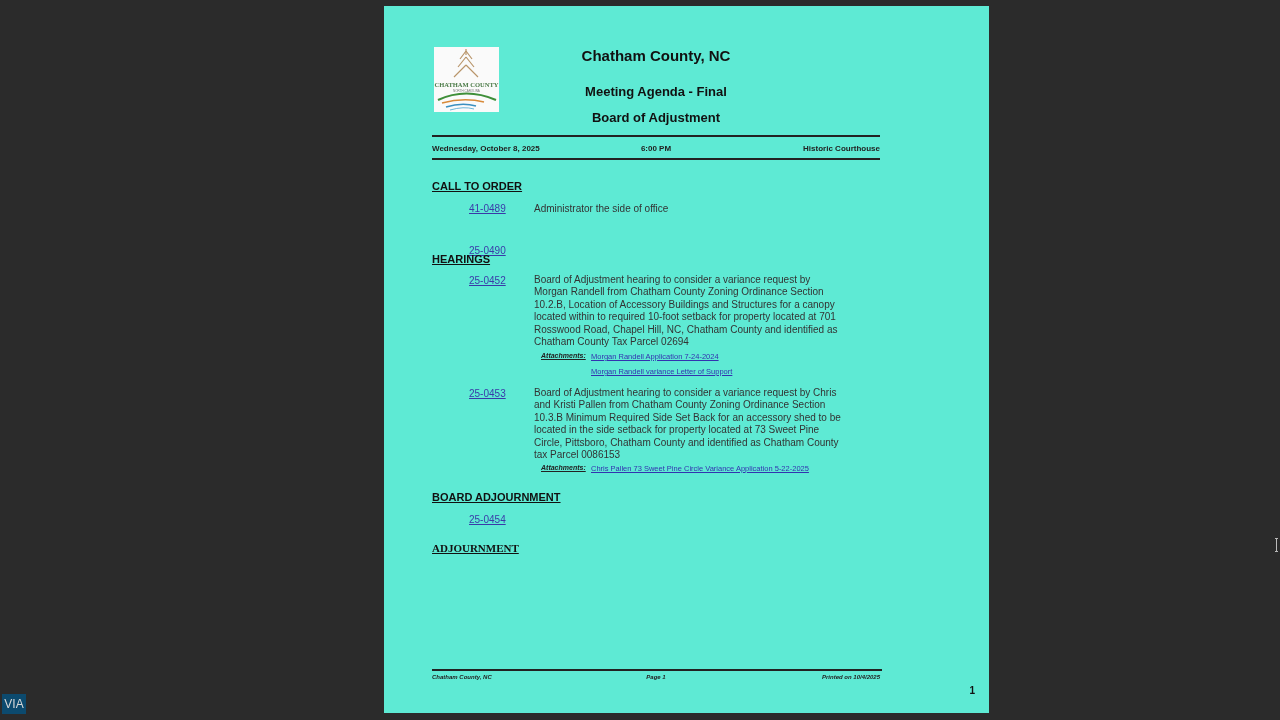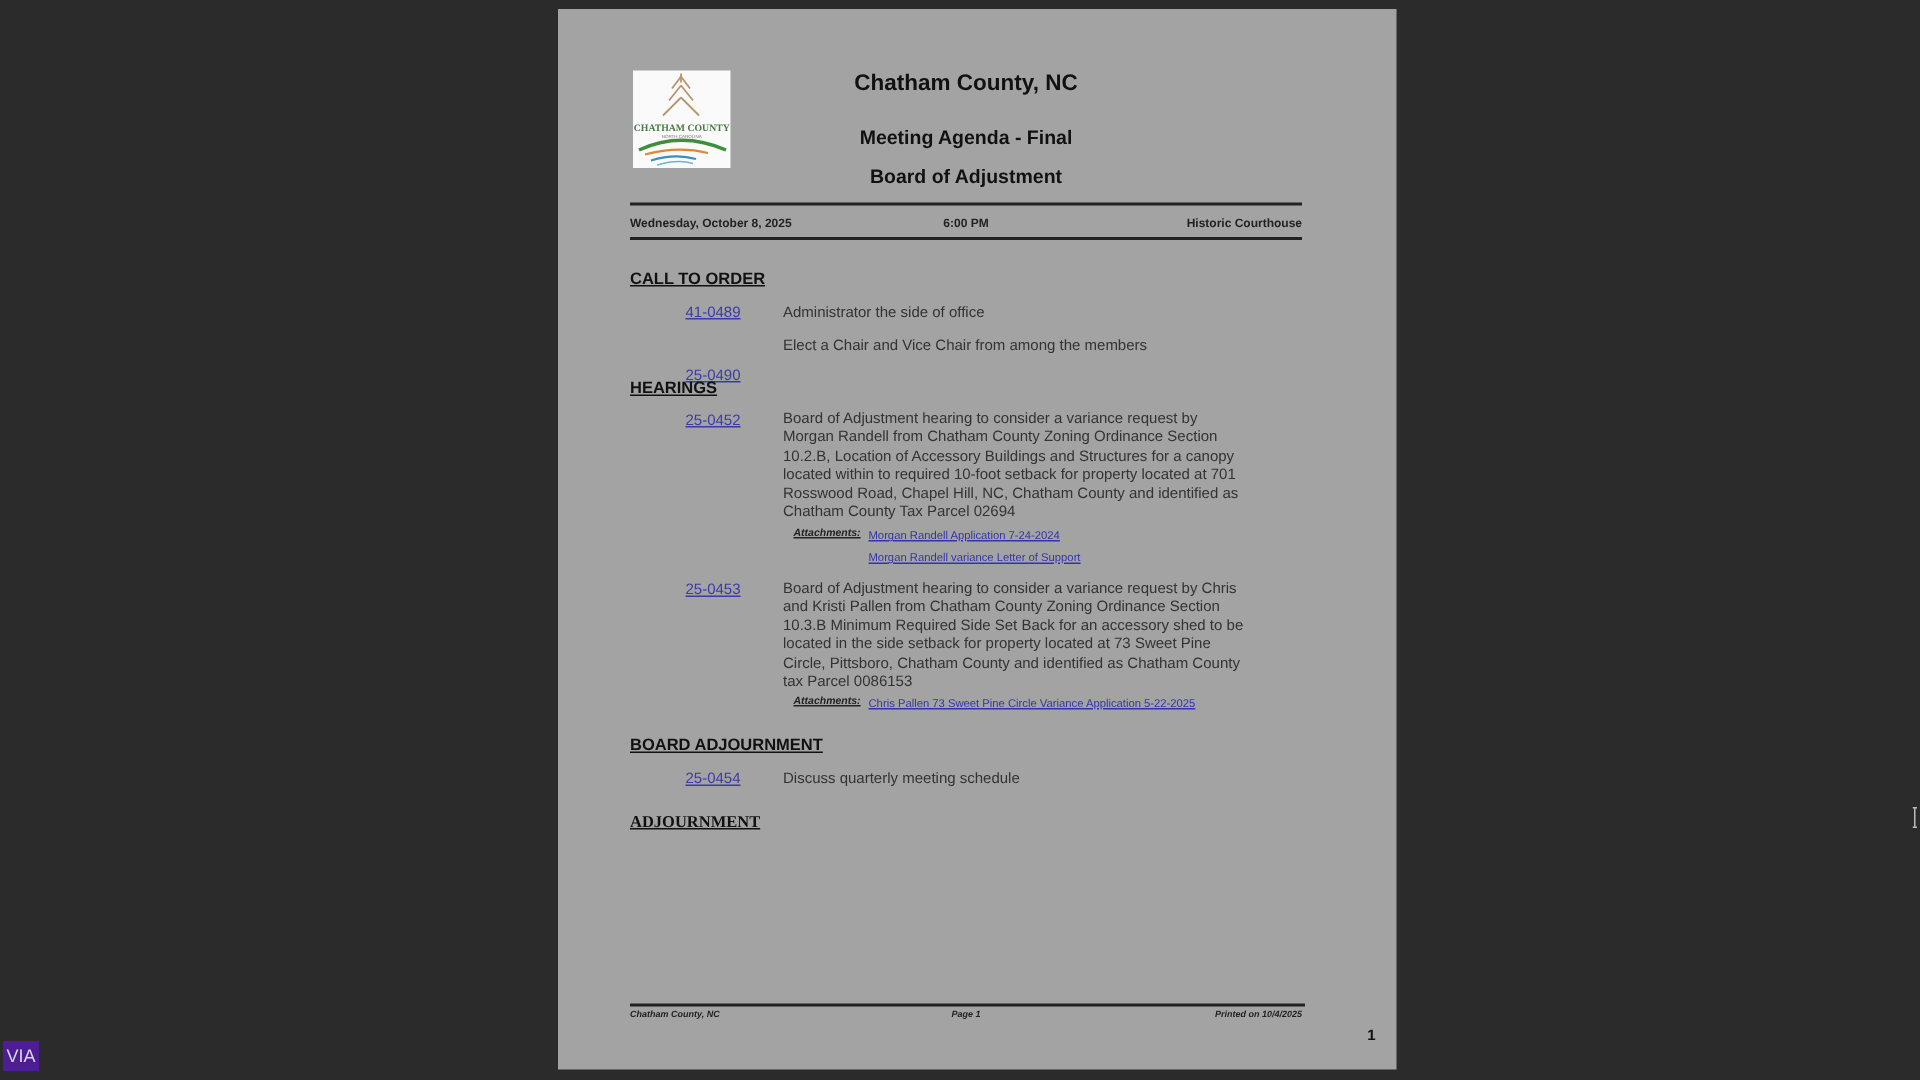--- a/index.html
+++ b/index.html
@@ -5,23 +5,23 @@
     html, body { margin: 0; padding: 0; }
     body {
       width: 1280px; height: 720px;
       background: #2b2b2b;
       position: relative;
       overflow: hidden;
       font-family: "Liberation Sans", sans-serif;
     }
     .page {
       position: absolute;
-      left: 372px; top: 6px;
-      width: 559px; height: 707px;
-      background: #a3a3a3;
+      left: 384px; top: 6px;
+      width: 605px; height: 707px;
+      background: #5eead4;
       color: #222;
     }
     .logo {
       position: absolute;
       left: 50px; top: 41px;
       width: 65px; height: 65px;
       background: #fafafa;
     }
     .logo svg { width: 65px; height: 65px; display: block; }
     .title-county {
@@ -78,21 +78,21 @@
     .footer .l { position: absolute; left: 0; }
     .footer .c { position: absolute; left: 0; width: 448px; text-align: center; }
     .footer .r { position: absolute; right: 0; }
     .page-num {
       position: absolute; right: 14px; top: 679px;
       font-size: 10px; font-weight: bold; color: #111;
     }
     .via {
       position: absolute; left: 2px; top: 694px;
       width: 24px; height: 20px;
-      background: #4c1d95; color: #d8d8d8;
+      background: #0c4a6e; color: #d8d8d8;
       font-size: 12px; line-height: 20px; text-align: center;
     }
     .cursor {
       position: absolute; left: 1275px; top: 538px; width: 3px; height: 14px;
     }
   </style>
 </head>
 <body>
 
 <div class="page">
@@ -123,37 +123,35 @@
     <span class="date">Wednesday, October 8, 2025</span>
     <span class="time">6:00 PM</span>
     <span class="loc">Historic Courthouse</span>
   </div>
   <div class="hr bot"></div>
 
   <div class="section" style="top:174px;">CALL TO ORDER</div>
   <div class="item-id" style="top:197px;">41-0489</div>
   <div class="item-text" style="top:197px;">Administrator the side of office</div>
   <div class="item-id" style="top:219px;margin-top:20px;">25-0490</div>
-  <div class="item-text" style="top:219px; width:340px;">Elect a Chair and Vice Chair from among the members</div>
 
   <div class="section" style="top:247px;">HEARINGS</div>
   <div class="item-id" style="top:269px;">25-0452</div>
   <div class="item-text" style="top:268px; width:312px;">Board of Adjustment hearing to consider a variance request by Morgan Randell from Chatham County Zoning Ordinance Section 10.2.B, Location of Accessory Buildings and Structures for a canopy located within to required 10-foot setback for property located at 701 Rosswood Road, Chapel Hill, NC, Chatham County and identified as Chatham County Tax Parcel 02694</div>
   <div class="attach-label" style="top:346px;">Attachments:</div>
   <div class="attach-link" style="top:346px;">Morgan Randell Application 7-24-2024</div>
   <div class="attach-link" style="top:361px;">Morgan Randell variance Letter of Support</div>
 
   <div class="item-id" style="top:382px;">25-0453</div>
   <div class="item-text" style="top:381px; width:312px;">Board of Adjustment hearing to consider a variance request by Chris and Kristi Pallen from Chatham County Zoning Ordinance Section 10.3.B Minimum Required Side Set Back for an accessory shed to be located in the side setback for property located at 73 Sweet Pine Circle, Pittsboro, Chatham County and identified as Chatham County tax Parcel 0086153</div>
   <div class="attach-label" style="top:458px;">Attachments:</div>
   <div class="attach-link" style="top:458px;">Chris Pallen 73 Sweet Pine Circle Variance Application 5-22-2025</div>
 
   <div class="section" style="top:485px;">BOARD ADJOURNMENT</div>
   <div class="item-id" style="top:508px;">25-0454</div>
-  <div class="item-text" style="top:508px;">Discuss quarterly meeting schedule</div>
 
   <div class="section" style="top:536px;font-family:Liberation Serif, serif;">ADJOURNMENT</div>
 
   <div class="footer-hr"></div>
   <div class="footer">
     <span class="l">Chatham County, NC</span>
     <span class="c">Page 1</span>
     <span class="r">Printed on 10/4/2025</span>
   </div>
   <div class="page-num">1</div>

